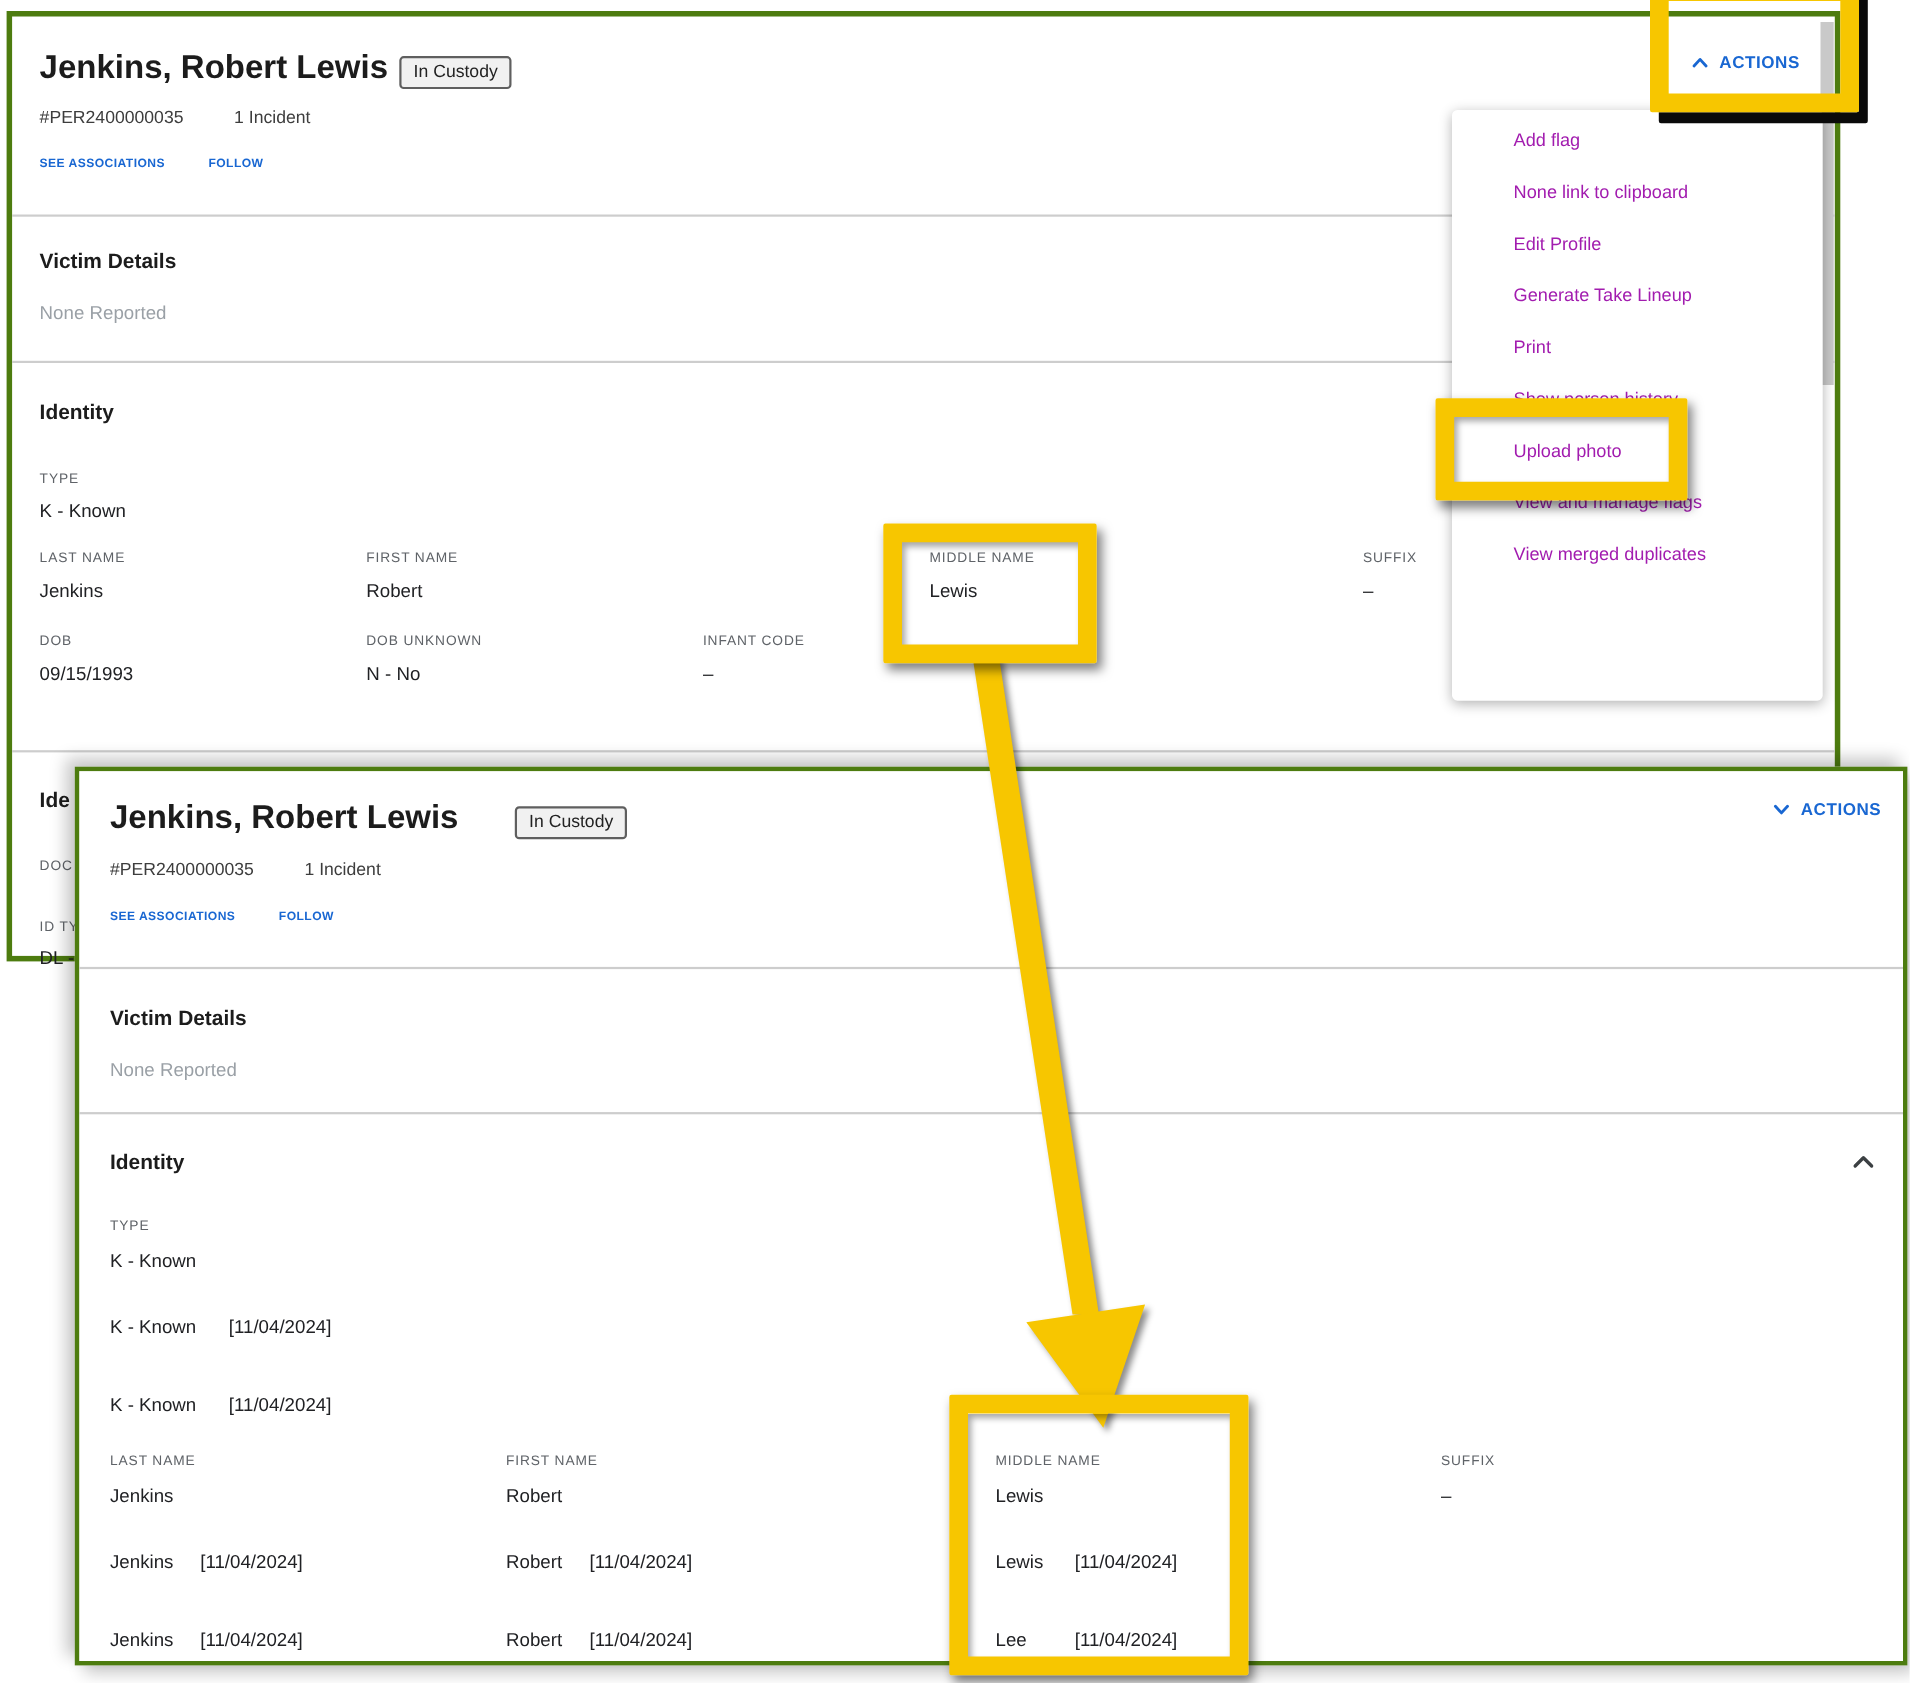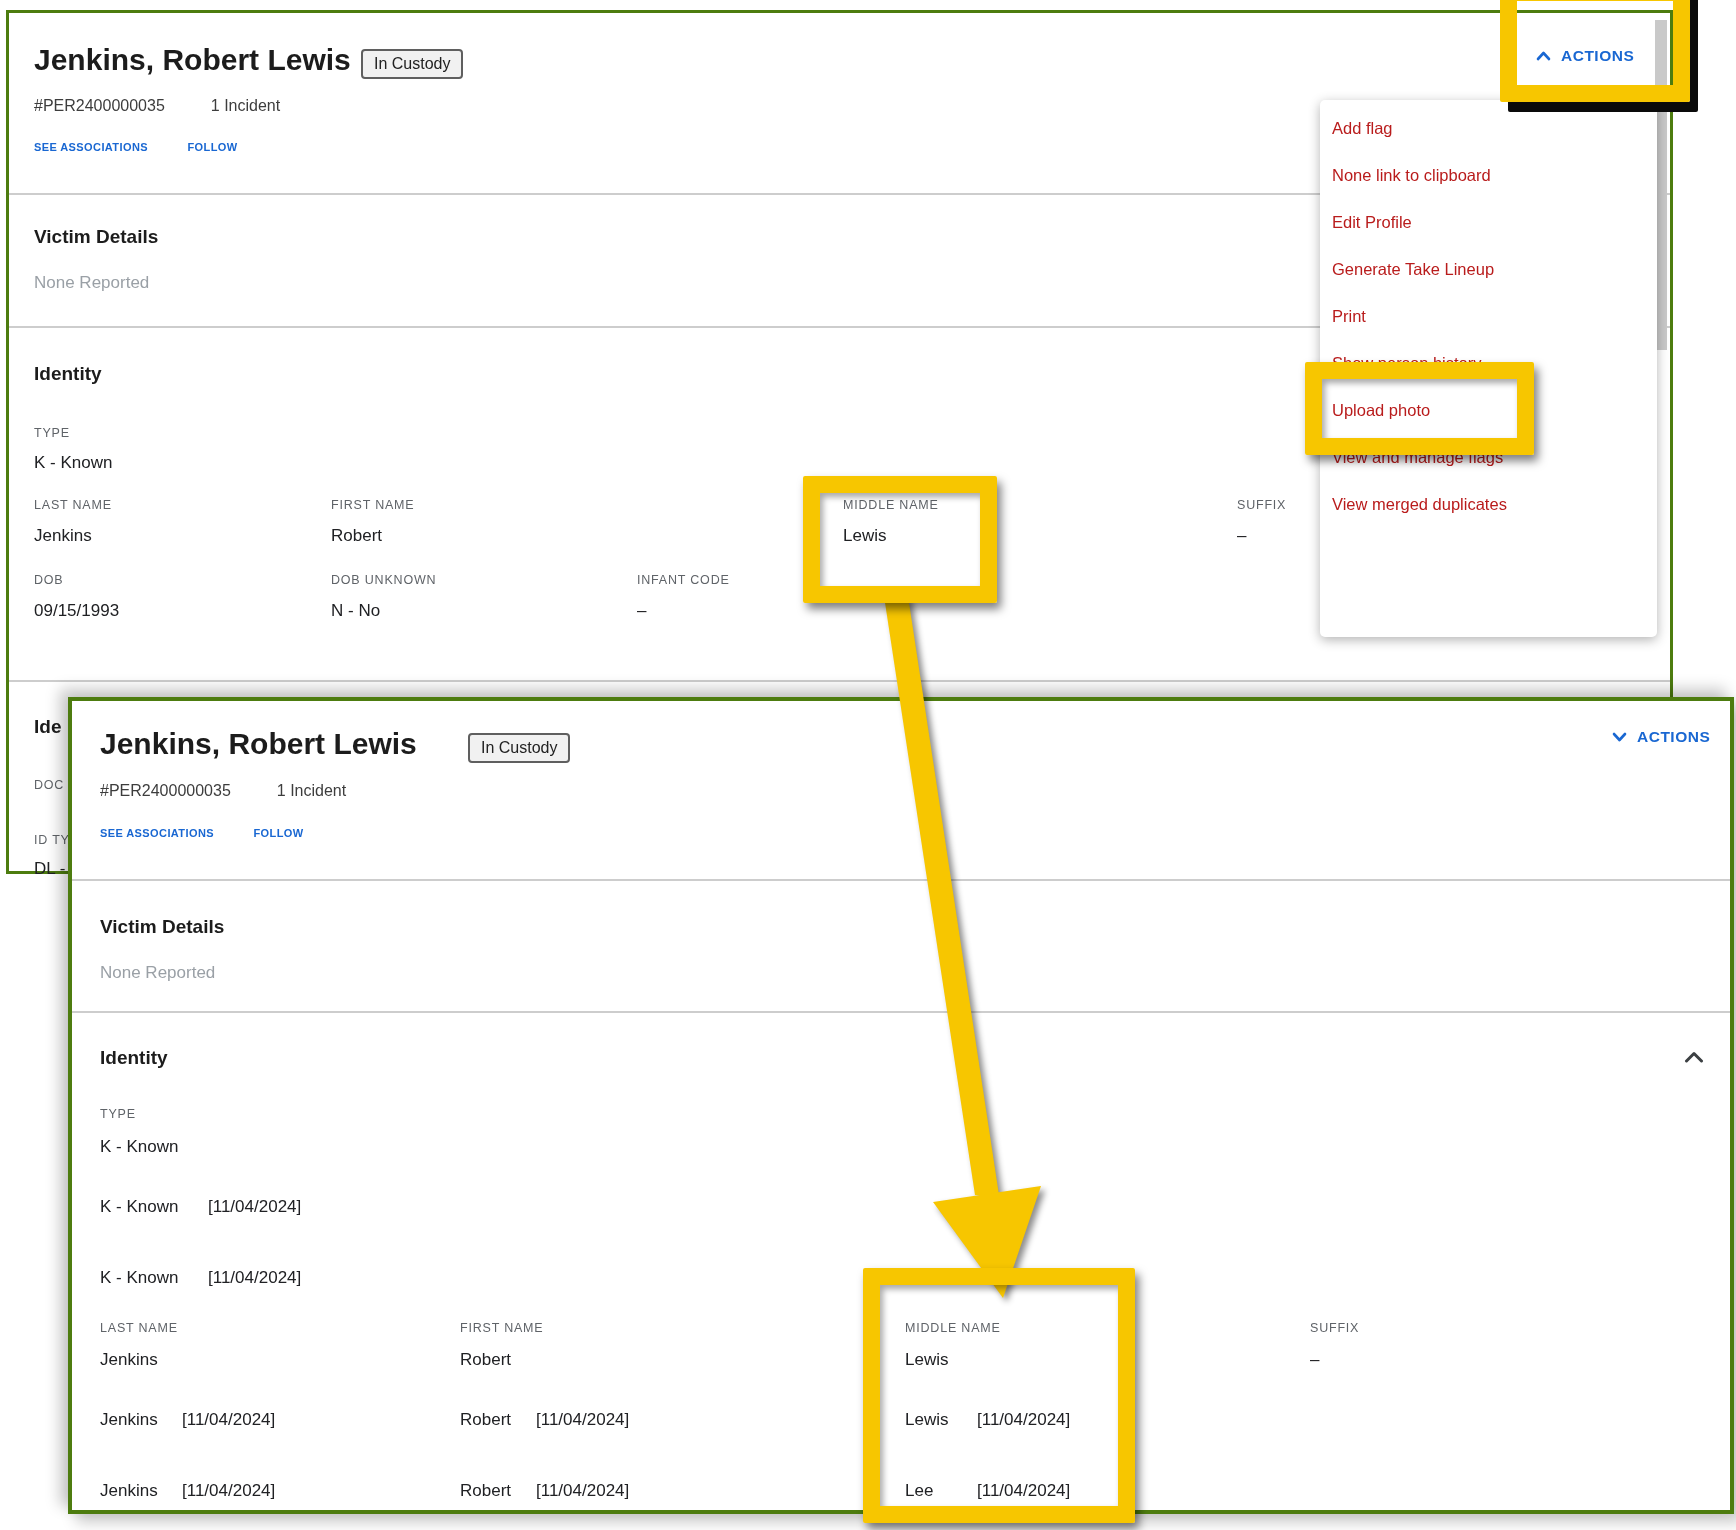--- a/index.html
+++ b/index.html
@@ -1,20 +1,20 @@
 <!DOCTYPE html>
 <html><head>
 <meta charset="utf-8">
 <style>
   html,body{margin:0;padding:0;}
   body{
     width:1736px;height:1530px;position:relative;overflow:hidden;
     background:#ffffff;font-family:"Liberation Sans",sans-serif;color:#212121;
   }
-  .window{position:absolute;background:#fff;border:3px solid #4d7c0f;box-sizing:border-box;}
+  .window{position:absolute;background:#fff;border:5px solid #4d7c0f;box-sizing:border-box;}
   .win1{left:6px;top:10px;width:1667px;height:864px;z-index:1;}
   .win2{left:68px;top:697px;width:1666px;height:817px;border-width:4px;z-index:20;
         box-shadow:-8px -8px 14px rgba(0,0,0,0.22), 8px 8px 14px rgba(0,0,0,0.22);}
   .abs{position:absolute;}
   .title{font-size:30px;font-weight:bold;color:#1c1c1c;white-space:nowrap;}
   .badge{display:inline-block;border:2px solid #5f5f5f;border-radius:4px;background:#f1f1f1;
          color:#222;font-size:16px;padding:4px 11px;white-space:nowrap;}
   .perline{font-size:16px;color:#3d3d3d;white-space:nowrap;}
   .perline .num{margin-right:46px;}
   .linkrow{font-size:11px;font-weight:bold;letter-spacing:0.4px;color:#1967D2;white-space:nowrap;}
@@ -28,21 +28,21 @@
   .flabel{font-size:12.5px;font-weight:normal;letter-spacing:0.8px;color:#5f6368;white-space:nowrap;}
   .fvalue{font-size:17px;color:#202124;white-space:nowrap;}
   .hist{display:flex;font-size:17px;color:#202124;white-space:nowrap;}
   .hist .hname{display:inline-block;}
   .w-type{min-width:92px;margin-right:16px;}
   .w-last{min-width:66px;margin-right:16px;}
   .w-first{min-width:60px;margin-right:16px;}
   .w-mid{min-width:56px;margin-right:16px;}
   .menu{position:absolute;left:1320px;top:100px;width:337px;height:537px;background:#fff;
         border-radius:5px;box-shadow:0 3px 12px rgba(0,0,0,0.3);z-index:10;padding-top:5px;box-sizing:border-box;}
-  .menu-item{height:47px;line-height:47px;padding-left:12px;font-size:16.5px;color:#b91c1c;cursor:pointer;white-space:nowrap;}
+  .menu-item{height:47px;line-height:47px;padding-left:12px;font-size:16.5px;color:#a21caf;cursor:pointer;white-space:nowrap;margin-left:44px;}
   .hl{position:absolute;border:17px solid #F7C600;background:transparent;border-radius:2px;
       box-shadow:4px 6px 10px rgba(0,0,0,0.5), inset 3px 4px 6px rgba(0,0,0,0.35);z-index:50;box-sizing:border-box;}
   .hl-actions{left:1500px;top:-16px;width:190px;height:118px;box-shadow:8px 10px 0 #0a0a0a;}
   .hl-menu{left:1305px;top:362px;width:229px;height:93px;}
   .hl-mn-top{left:803px;top:476px;width:194px;height:127px;}
   .hl-mn-bottom{left:863px;top:1268px;width:272px;height:255px;}
   .arrow-svg{position:absolute;left:0;top:0;z-index:40;pointer-events:none;
              filter:drop-shadow(4px 4px 3px rgba(0,0,0,0.45));}
   .scrollbar{position:absolute;left:1655px;top:20px;width:12px;height:330px;background:#c9c9c9;z-index:2;}
   .chev{display:inline-block;}

